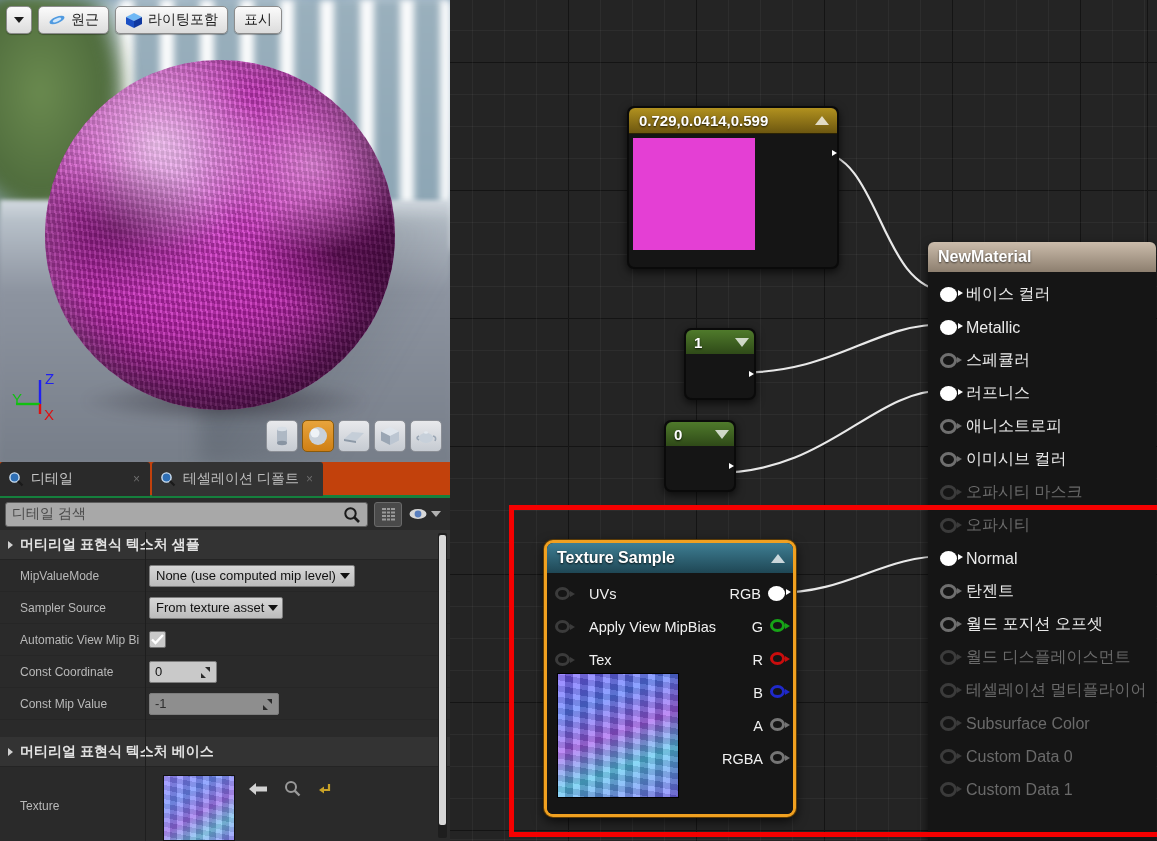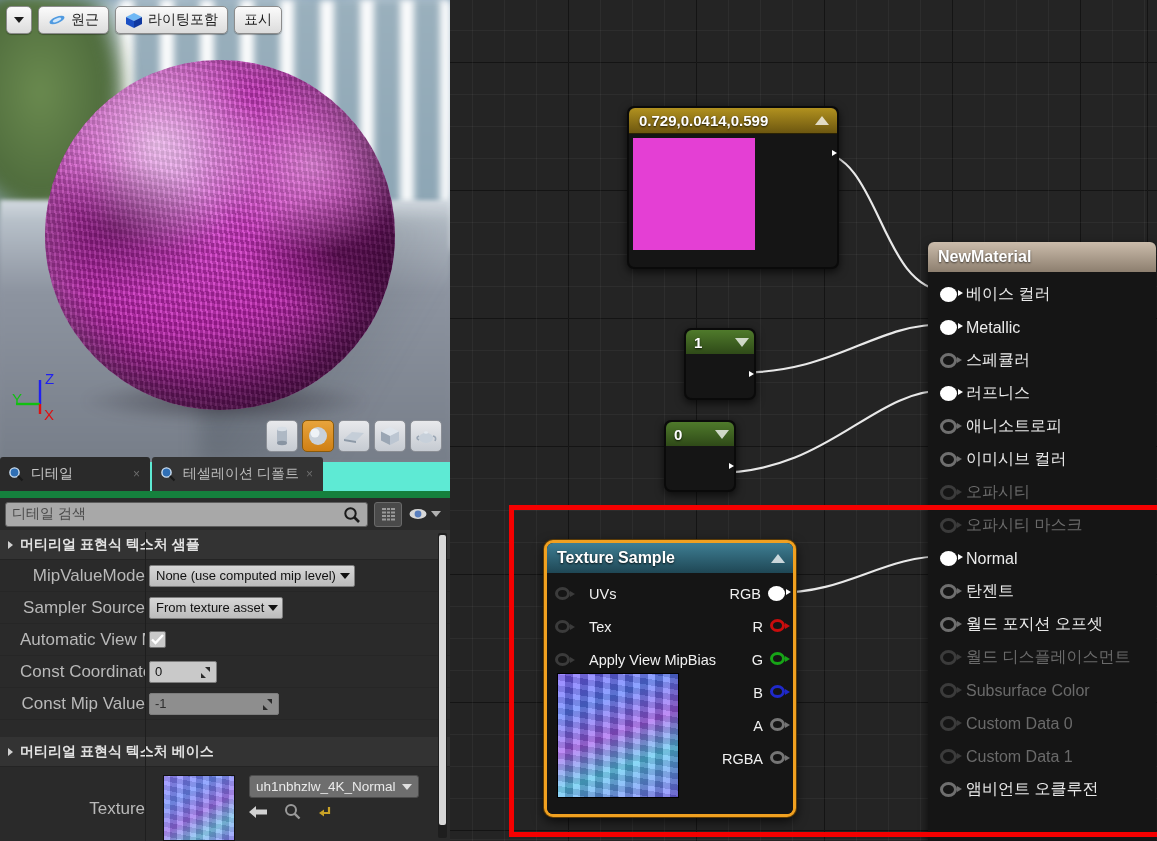--- a/index.html
+++ b/index.html
@@ -116,22 +116,22 @@
 
   
   #axis-gizmo { position:absolute; left:8px; bottom:30px; width:60px; height:60px; z-index:11;}
 
   
   #details-panel {
     position:absolute; left:0; top:462px; width:450px; height:379px;
     background: #2a2a2a;
   }
   #details-tabs {
-    height: 36px; background: #5eead4; display:flex; align-items:flex-end;
-    border-bottom: 7px solid #15803d;
+    height: 36px; background: #c2410c; display:flex; align-items:center;
+    border-bottom: 3px solid #15803d;
   }
   .dtab {
     height: 34px; display:flex; align-items:center; gap:7px;
     padding: 0 10px 0 8px; font-size: 14px; color:#c8c8c8;
     background: #2a2a2a; border-top-left-radius:3px; border-top-right-radius:3px;
     margin-right:2px; min-width: 150px;
   }
   .dtab.inactive { background:#333333; color:#bcbcbc; }
   .tab-x { margin-left:auto; color:#6d6d6d; font-size: 12px; }
   .mag-icon { width:16px;height:16px;display:inline-block; }
@@ -158,22 +158,22 @@
     gap:7px; padding-left:8px; border-bottom:1px solid #242424;
     font-size: 14px; color:#e2e2e2; font-weight: bold;
   }
   .tri { width:0;height:0;border-left:5px solid #cfcfcf;border-top:4px solid transparent;border-bottom:4px solid transparent;}
 
   .prop-row {
     display:flex; align-items:center; min-height: 32px;
     border-bottom: 1px solid #262626;
   }
   .prop-label {
-    width: 145px; padding-left: 20px; font-size: 17px; color:#b9b9b9;
-    flex-shrink:0; overflow:hidden; white-space:nowrap;text-align:right;
+    width: 145px; padding-left: 20px; font-size: 12px; color:#b9b9b9;
+    flex-shrink:0; overflow:hidden; white-space:nowrap;
   }
   .prop-val { flex:1; padding-left: 4px; display:flex; align-items:center; }
   .combo {
     height: 22px; background: linear-gradient(#d7d7d7,#bcbcbc);
     border:1px solid #7d7d7d; border-radius:2px;
     display:inline-flex;align-items:center; gap:4px; padding: 0 4px 0 6px;
     font-size: 13px; color:#111;
   }
   .combo .caret { width:0;height:0;border-left:5px solid transparent;border-right:5px solid transparent;border-top:6px solid #111;}
   .num-field {
@@ -532,24 +532,20 @@
       <div class="cat-header" style="margin-top:17px">
         <span class="tri"></span>
         <span>머티리얼 표현식 텍스처 베이스</span>
       </div>
 
       <div class="prop-row" style="min-height:74px; align-items:flex-start; padding-top:8px">
         <div class="prop-label" style="padding-top:24px">Texture</div>
         <div class="prop-val" style="align-items:flex-start">
           <div class="tex-thumb"></div>
           <div style="display:flex;flex-direction:column;">
-            <div class="tex-combo" style="margin-left:14px">
-              <span>uh1nbhzlw_4K_Normal</span>
-              <span class="caret" style="width:0;height:0;border-left:5px solid transparent;border-right:5px solid transparent;border-top:6px solid #e0e0e0"></span>
-            </div>
             <div class="tex-icons">
               <svg width="19" height="16" viewBox="0 0 19 16">
                 <polygon points="0,8 7,2 7,5.5 18,5.5 18,10.5 7,10.5 7,14" fill="#d2d2d2"></polygon>
               </svg>
               <svg width="17" height="17" viewBox="0 0 17 17">
                 <circle cx="7" cy="7" r="5" fill="none" stroke="#9a9a9a" stroke-width="2"></circle>
                 <line x1="10.6" y1="10.6" x2="15.5" y2="15.5" stroke="#9a9a9a" stroke-width="2.4"></line>
               </svg>
               <svg width="15" height="15" viewBox="0 0 15 15">
                 <path d="M12 3 L12 9 L4 9" fill="none" stroke="#c9a227" stroke-width="2.2"></path>
@@ -633,40 +629,40 @@
                 <span class="arrow"></span>
               </span>
           </div>
         </div>
 
         <div class="ts-row">
           <div class="ts-in">
             <span class="pin dark">
                 <span class="arrow"></span>
               </span>
-            <span class="ts-label">Tex</span>
+            <span class="ts-label">Apply View MipBias</span>
           </div>
           <div class="ts-out">
-            <span class="ts-label">R</span>
-            <span class="pin r">
+            <span class="ts-label">G</span>
+            <span class="pin g">
                 <span class="arrow"></span>
               </span>
           </div>
         </div>
 
         <div class="ts-row">
           <div class="ts-in">
             <span class="pin dark">
                 <span class="arrow"></span>
               </span>
-            <span class="ts-label">Apply View MipBias</span>
+            <span class="ts-label">Tex</span>
           </div>
           <div class="ts-out">
-            <span class="ts-label">G</span>
-            <span class="pin g">
+            <span class="ts-label">R</span>
+            <span class="pin r">
                 <span class="arrow"></span>
               </span>
           </div>
         </div>
 
         <div class="ts-row">
           <div class="ts-in"></div>
           <div class="ts-out">
             <span class="ts-label">B</span>
             <span class="pin b">
@@ -738,75 +734,75 @@
         <div class="mat-row">
           <span class="pin hollow big">
               <span class="arrow"></span>
             </span>
           <span class="mat-label">이미시브 컬러</span>
         </div>
         <div class="mat-row">
           <span class="pin dark big">
               <span class="arrow"></span>
             </span>
+          <span class="mat-label dim">오파시티 마스크</span>
+        </div>
+        <div class="mat-row">
+          <span class="pin dark big">
+              <span class="arrow"></span>
+            </span>
           <span class="mat-label dim">오파시티</span>
         </div>
         <div class="mat-row">
+          <span class="pin filled big">
+              <span class="arrow"></span>
+            </span>
+          <span class="mat-label">Normal</span>
+        </div>
+        <div class="mat-row">
+          <span class="pin hollow big">
+              <span class="arrow"></span>
+            </span>
+          <span class="mat-label">탄젠트</span>
+        </div>
+        <div class="mat-row">
+          <span class="pin hollow big">
+              <span class="arrow"></span>
+            </span>
+          <span class="mat-label">월드 포지션 오프셋</span>
+        </div>
+        <div class="mat-row">
           <span class="pin dark big">
               <span class="arrow"></span>
             </span>
-          <span class="mat-label dim">오파시티 마스크</span>
-        </div>
-        <div class="mat-row">
-          <span class="pin filled big">
-              <span class="arrow"></span>
-            </span>
-          <span class="mat-label">Normal</span>
-        </div>
-        <div class="mat-row">
-          <span class="pin hollow big">
-              <span class="arrow"></span>
-            </span>
-          <span class="mat-label">탄젠트</span>
-        </div>
-        <div class="mat-row">
-          <span class="pin hollow big">
-              <span class="arrow"></span>
-            </span>
-          <span class="mat-label">월드 포지션 오프셋</span>
+          <span class="mat-label dim">월드 디스플레이스먼트</span>
         </div>
         <div class="mat-row">
           <span class="pin dark big">
               <span class="arrow"></span>
             </span>
-          <span class="mat-label dim">월드 디스플레이스먼트</span>
+          <span class="mat-label dim">테셀레이션 멀티플라이어</span>
         </div>
         <div class="mat-row">
           <span class="pin dark big">
               <span class="arrow"></span>
             </span>
           <span class="mat-label dim">Subsurface Color</span>
         </div>
         <div class="mat-row">
           <span class="pin dark big">
               <span class="arrow"></span>
             </span>
           <span class="mat-label dim">Custom Data 0</span>
         </div>
         <div class="mat-row">
           <span class="pin dark big">
               <span class="arrow"></span>
             </span>
           <span class="mat-label dim">Custom Data 1</span>
-        </div>
-        <div class="mat-row">
-          <span class="pin hollow big">
-              <span class="arrow"></span>
-            </span>
-          <span class="mat-label">앰비언트 오클루전</span>
         </div>
       </div>
     </div>
 
     <div id="red-box"></div>
   </div>
 
 </div>
 
 </body></html>

